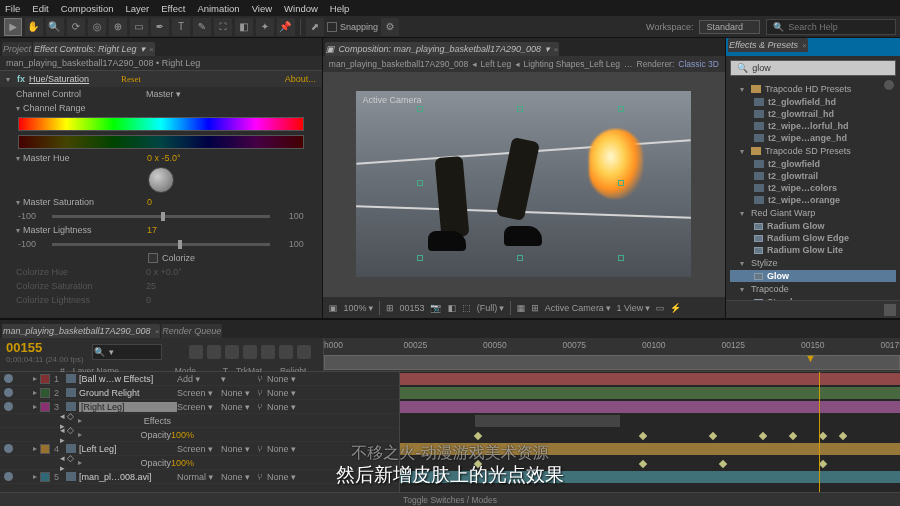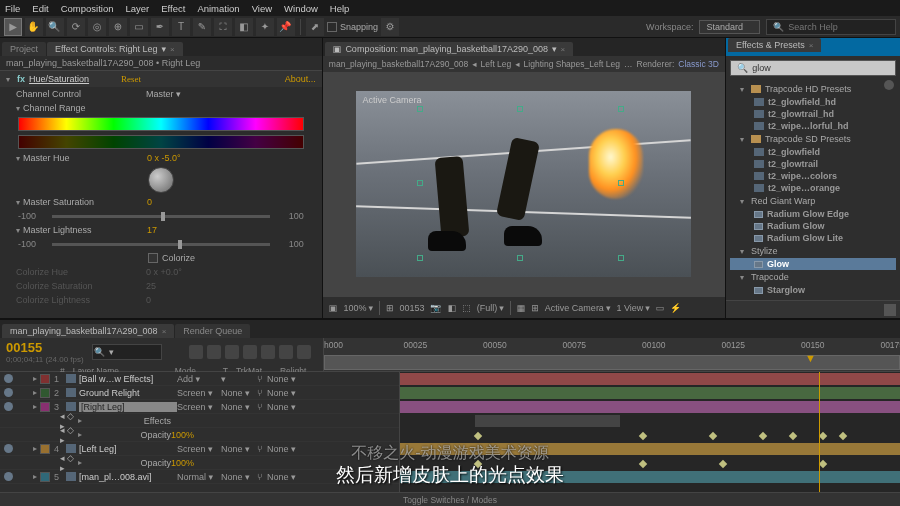--- a/index.html
+++ b/index.html
@@ -10,21 +10,21 @@
 .tb-icon { width:18px; height:18px; display:flex; align-items:center; justify-content:center; color:#999; border:1px solid transparent; background:#333; font-size:10px; }
 .tb-icon.active { background:#555; border:1px solid #777; }
 .tb-sep { width:1px; height:16px; background:#444; margin:0 2px; }
 .tb-right { margin-left:auto; display:flex; align-items:center; gap:6px; }
 .workspace-lbl { color:#888; font-size:9px;margin-left:48px; }
 .workspace-sel { background:#333; border:1px solid #555; padding:1px 16px 1px 6px; color:#aaa; font-size:9px; }
 .search-help { background:#222; border:1px solid #444; padding:2px 6px; width:130px; color:#777; font-size:9px; display:flex; align-items:center; gap:4px; }
 .main { display:flex; height:280px; }
 .left-panel { width:332px; background:#2c2c2c; border-right:1px solid #111; display:flex; flex-direction:column; }
 .panel-tabs { height:18px; background:#252525; display:flex; align-items:end; padding-left:2px; gap:1px; }
-.panel-tab { padding:2px 8px; background:#333; color:#888; font-size:9px; border-radius:2px 2px 0 0; display:flex; align-items:center; gap:4px; }
+.panel-tab { padding:2px 1px; background:#333; color:#888; font-size:9px; border-radius:2px 2px 0 0; display:flex; align-items:center; gap:4px;font-style:italic; }
 .panel-tab.active { background:#3a3a3a; color:#bbb; }
 .panel-close { font-size:8px; color:#777; }
 .panel-sub { padding:2px 6px; font-size:9px; color:#999; border-bottom:1px solid #444; }
 .effect-hdr { padding:3px 6px; background:#333; display:flex; align-items:center; gap:4px; }
 .effect-hdr .fx { color:#8cc; font-weight:bold; }
 .effect-hdr .name { color:#ccc; text-decoration:underline; }
 .effect-link { color:#c90; margin-left:auto; }
 .prop-row { padding:2px 6px 2px 16px; display:flex; align-items:center; font-size:9px; }
 .prop-row .lbl { flex:0 0 130px; color:#aaa; }
 .prop-row .val { color:#c90; }
@@ -305,28 +305,29 @@
           <span>🔍</span>
           <span>glow</span>
         </div>
         <div class="ep-pill"></div>
       </div>
     <div class="ep-tree" id="ep-tree">
         <div class="ep-folder"><span class="tri">▾</span><span class="ico"></span> Trapcode HD Presets</div>
         <div class="ep-item "><span class="ico"></span>t2_glowfield_hd</div>
         <div class="ep-item "><span class="ico"></span>t2_glowtrail_hd</div>
         <div class="ep-item "><span class="ico"></span>t2_wipe…lorful_hd</div>
+        <div class="ep-item "><span class="ico"></span>t2_wipe…ange_hd</div>
         <div class="ep-folder"><span class="tri">▾</span><span class="ico"></span> Trapcode SD Presets</div>
         <div class="ep-item "><span class="ico"></span>t2_glowfield</div>
         <div class="ep-item "><span class="ico"></span>t2_glowtrail</div>
         <div class="ep-item "><span class="ico"></span>t2_wipe…colors</div>
         <div class="ep-item "><span class="ico"></span>t2_wipe…orange</div>
         <div class="ep-folder"><span class="tri">▾</span> Red Giant Warp</div>
+        <div class="ep-item efx"><span class="ico"></span>Radium Glow</div>
         <div class="ep-item efx"><span class="ico"></span>Radium Glow Edge</div>
-        <div class="ep-item efx"><span class="ico"></span>Radium Glow</div>
         <div class="ep-item efx"><span class="ico"></span>Radium Glow Lite</div>
         <div class="ep-folder"><span class="tri">▾</span> Stylize</div>
         <div class="ep-item efx sel"><span class="ico"></span>Glow</div>
         <div class="ep-folder"><span class="tri">▾</span> Trapcode</div>
         <div class="ep-item efx"><span class="ico"></span>Starglow</div>
       </div>
     <div style="height:18px;background:#333;border-top:1px solid #444;display:flex;align-items:center;justify-content:flex-end;padding:0 4px;">
         <div style="width:12px;height:12px;background:#555"></div>
       </div>
   </div>

